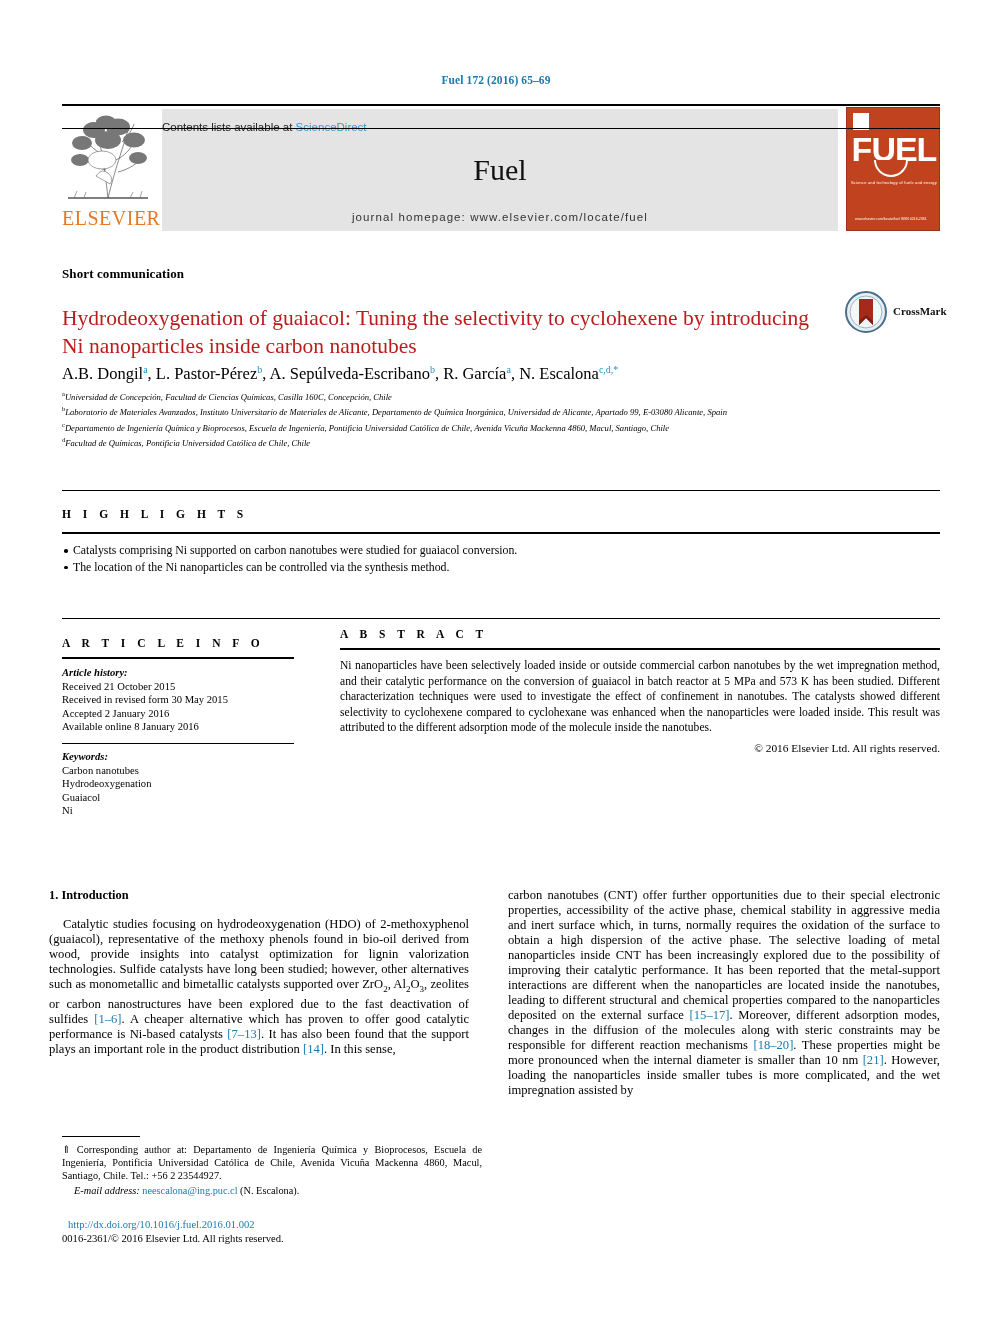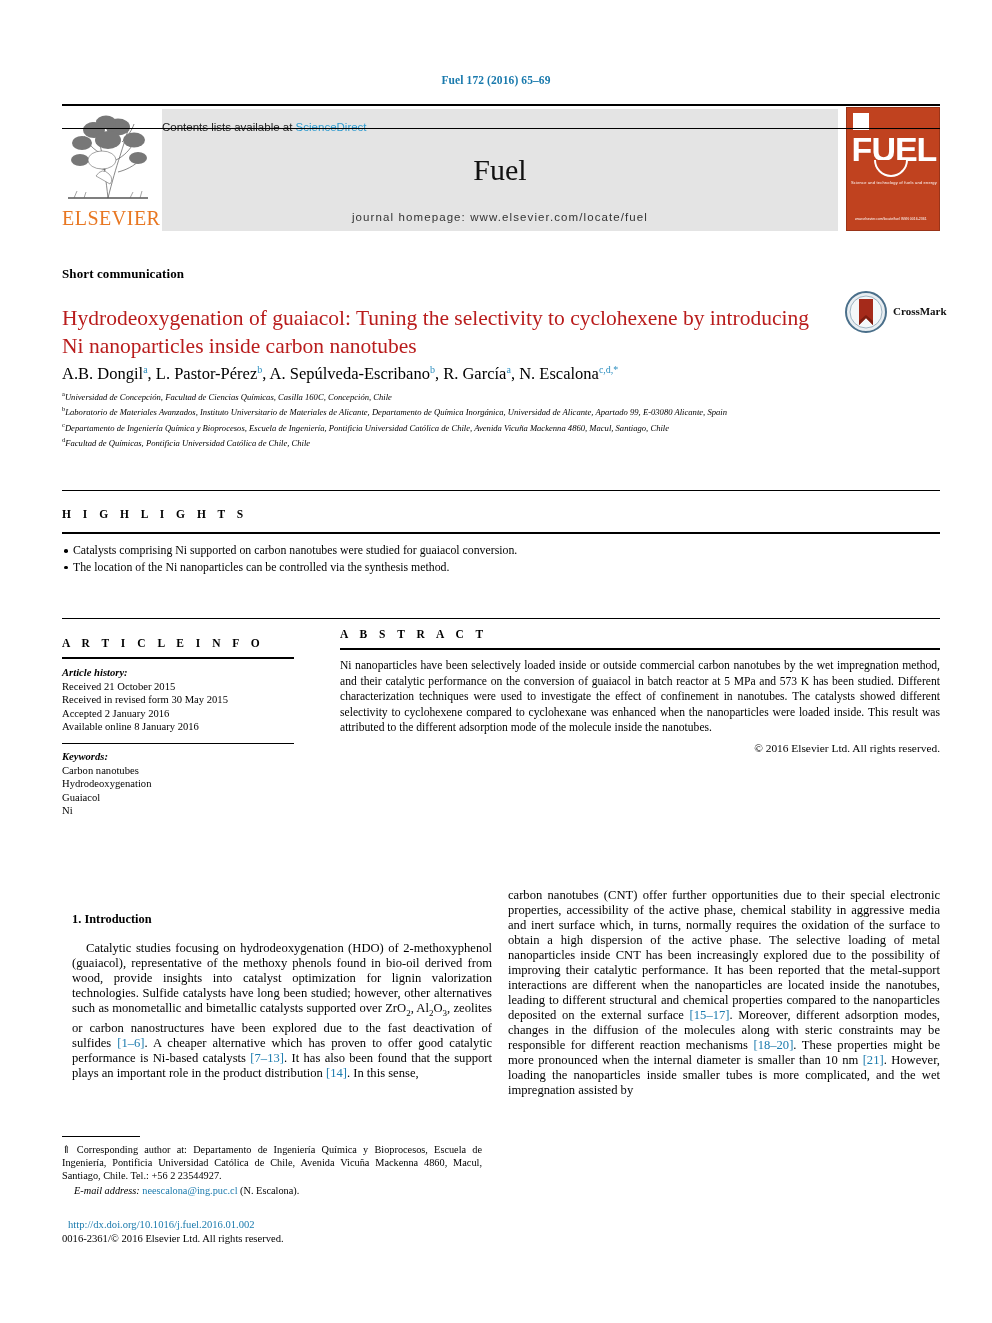--- a/index.html
+++ b/index.html
@@ -360,23 +360,22 @@
   .ab-copy {
     margin-top: 6px;
     text-align: right;
     font-size: 11.4px;
   }
 
   
   .body-col-l {
     position: absolute;
     top: 888px;
-    left: 72px;
+    left: 49px;
     width: 420px;
-    margin-top: 24px;
   }
   .body-col-r {
     position: absolute;
     top: 888px;
     left: 508px;
     width: 432px;
   }
   .h2 {
     font-size: 12.4px;
     font-weight: bold;

